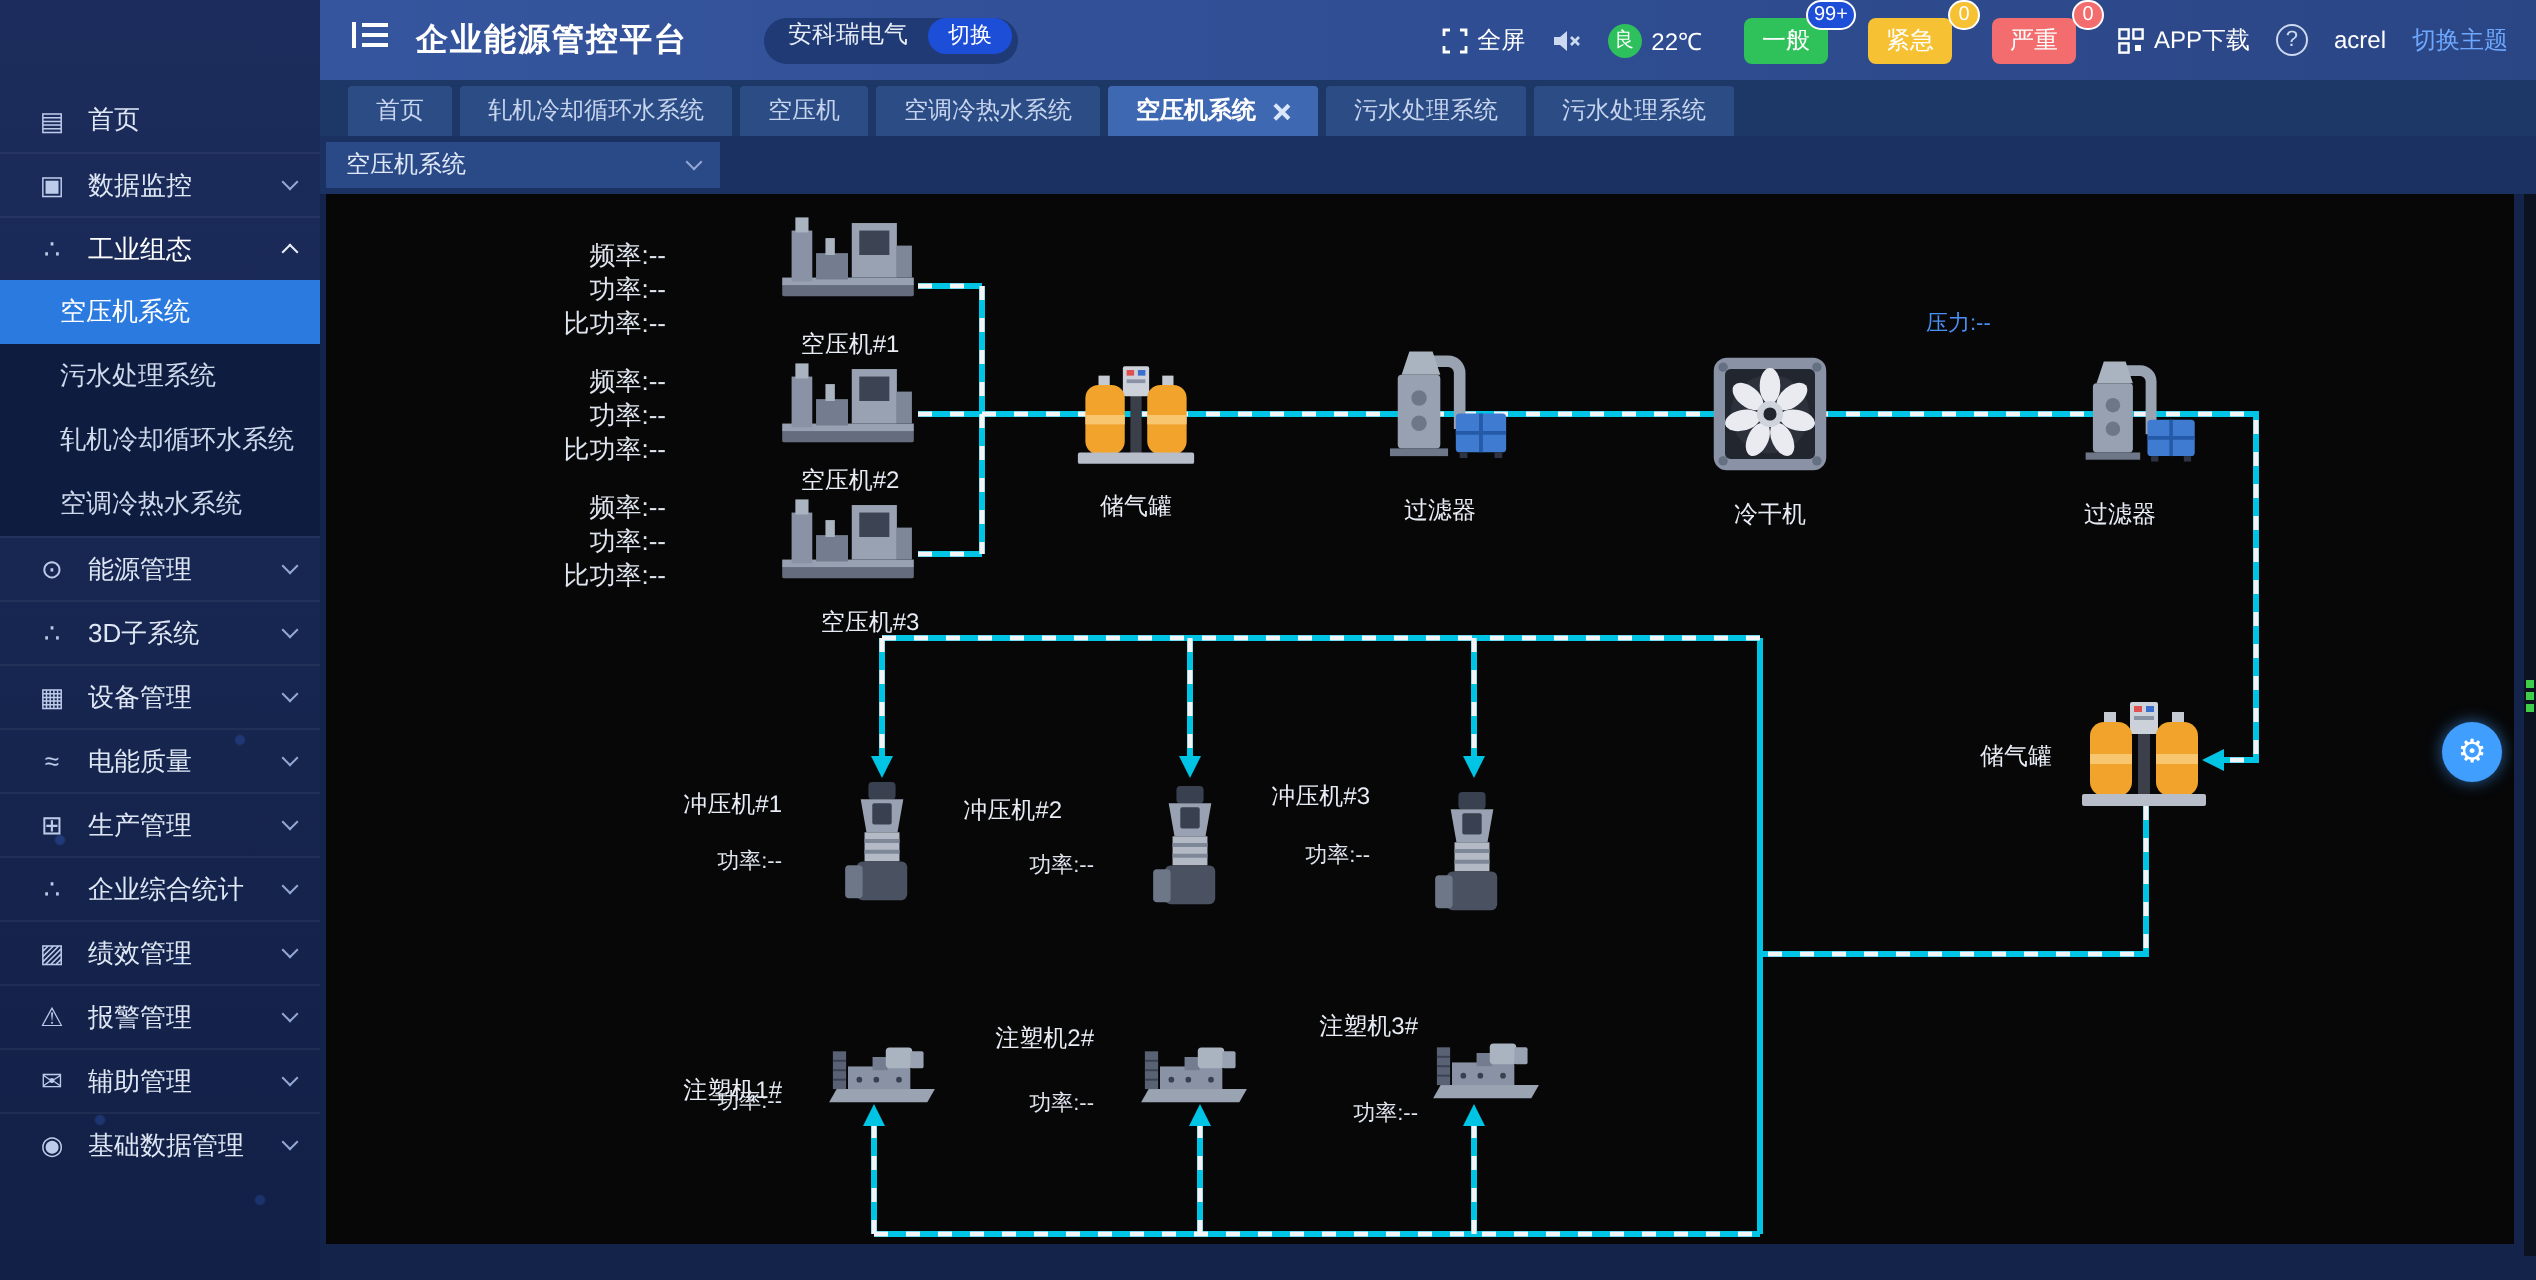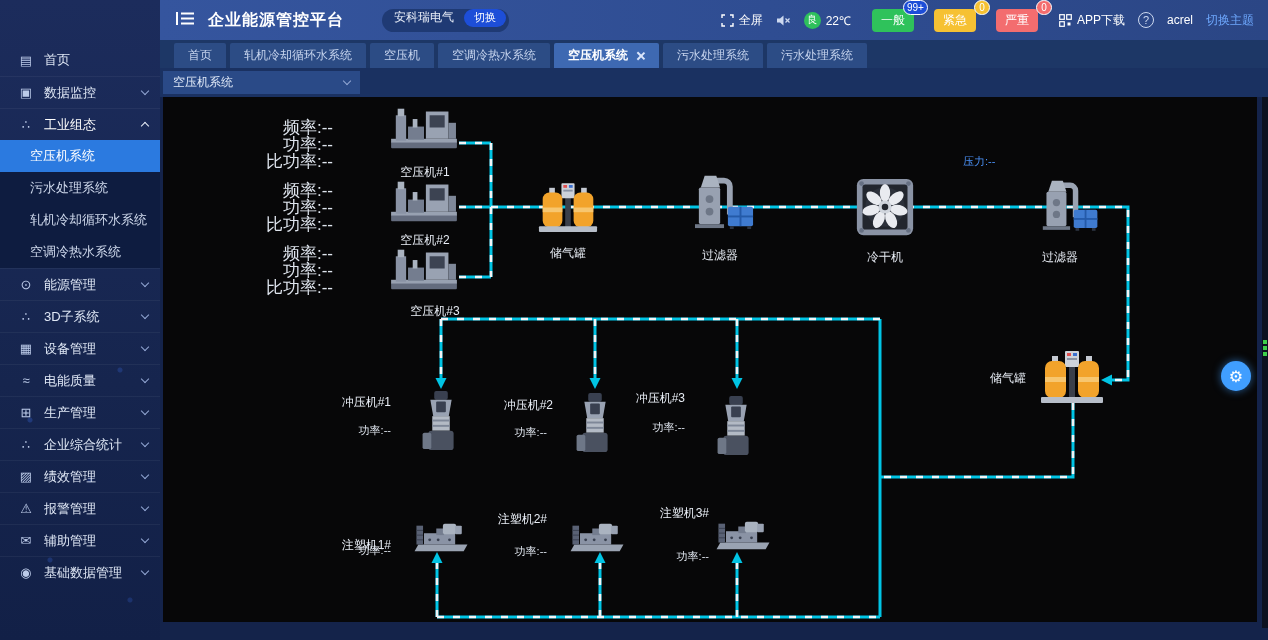--- a/index.html
+++ b/index.html
@@ -80,21 +80,21 @@
   
   .content { position:absolute; left:160px; top:97px; width:1108px; height:543px; background:#14234a; }
   .canvas { position:absolute; left:3px; top:0; width:1094px; height:525px; background:#070708; overflow:hidden; }
   .pipes { position:absolute; left:0; top:0; }
   .dash { animation:flow 1.2s linear infinite; }
   @keyframes flow { to { stroke-dashoffset:-32; } }
   .machine { position:absolute; }
   .eq-label { position:absolute; color:#e8edf5; font-size:12px; text-align:center; white-space:nowrap; }
   .eq-label.right { text-align:right; }
   .param-group { position:absolute; width:75px; text-align:right; color:#dfe5ee;
-    font-size:17px; line-height:17px; white-space:nowrap; }
+    font-size:13px; line-height:17px; white-space:nowrap; }
   .param-line { position:absolute; color:#dfe5ee; font-size:11px; text-align:right; white-space:nowrap; }
   .pressure-label { position:absolute; color:#4a90f5; font-size:11px; white-space:nowrap; }
   .gear-fab { position:absolute; width:30px; height:30px; border-radius:50%; background:#409eff;
     display:flex; align-items:center; justify-content:center; cursor:pointer; box-shadow:0 0 8px rgba(64,158,255,.6); }
   .gear-fab::before { content:"⚙"; color:#fff; font-size:16px; }
   .canvas-scrollbar { position:absolute; right:0; top:0; width:6px; height:531px; background:#0d1220; }
   .scroll-thumb { position:absolute; left:1px; top:243px; width:4px; }
   .scroll-thumb i { display:block; width:4px; height:4px; margin-bottom:2px; background:#3ecf4a; }
 </style>
 </head>
@@ -459,21 +459,21 @@
 
       <svg class="machine" style="left:256px; top:292px" width="44" height="64">
           <use href="#sym-punch"></use>
         </svg>
       <div class="eq-label right" style="left:164px; top:297px; width:64px">冲压机#1</div>
       <div class="param-line" style="left:164px; top:326px; width:64px">功率:--</div>
 
       <svg class="machine" style="left:410px; top:294px" width="44" height="64">
           <use href="#sym-punch"></use>
         </svg>
-      <div class="eq-label right" style="left:326px; top:300px; width:64px">冲压机#2</div>
+      <div class="eq-label right" style="left:304px; top:300px; width:64px">冲压机#2</div>
       <div class="param-line" style="left:320px; top:328px; width:64px">功率:--</div>
 
       <svg class="machine" style="left:551px; top:297px" width="44" height="64">
           <use href="#sym-punch"></use>
         </svg>
       <div class="eq-label right" style="left:458px; top:293px; width:64px">冲压机#3</div>
       <div class="param-line" style="left:458px; top:323px; width:64px">功率:--</div>
 
       <svg class="machine" style="left:250px; top:423px" width="56" height="34">
           <use href="#sym-inject"></use>

